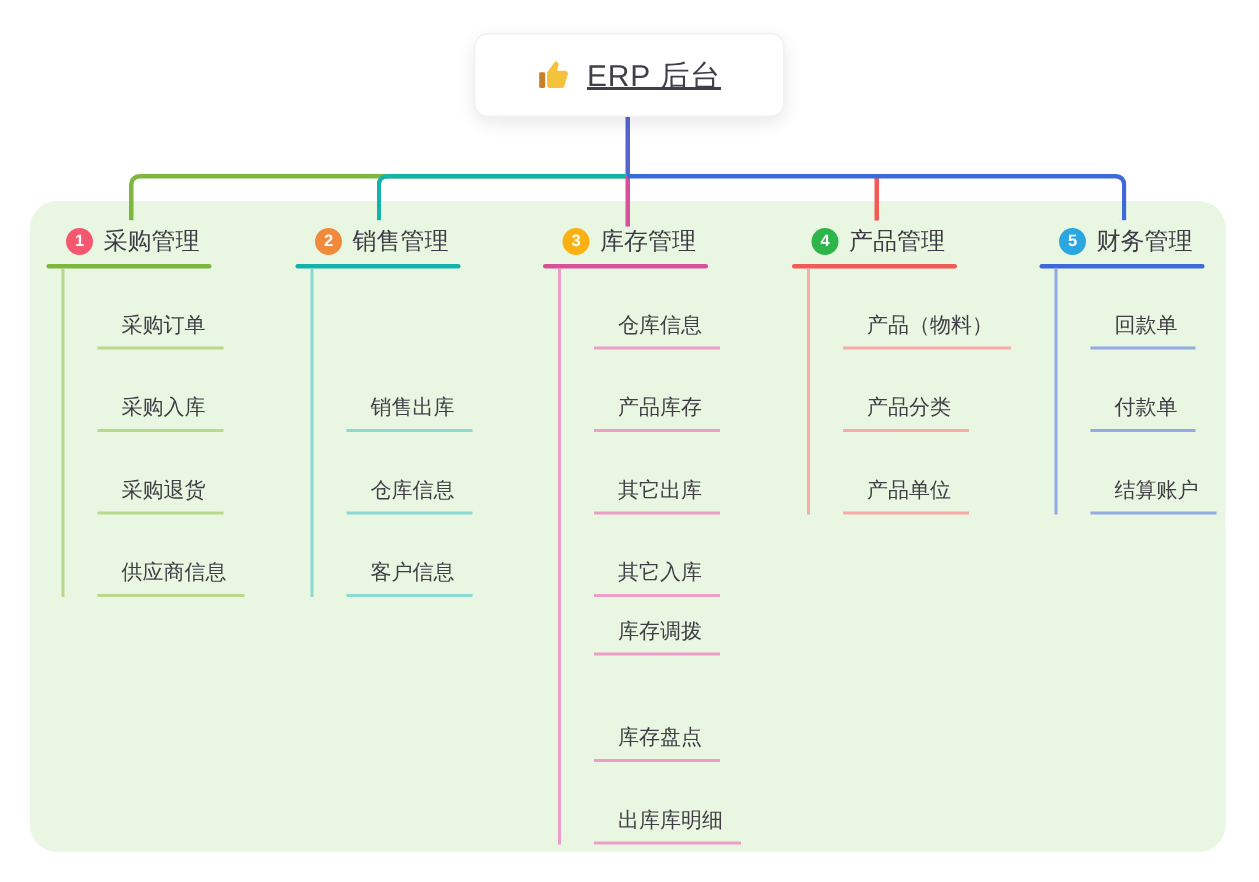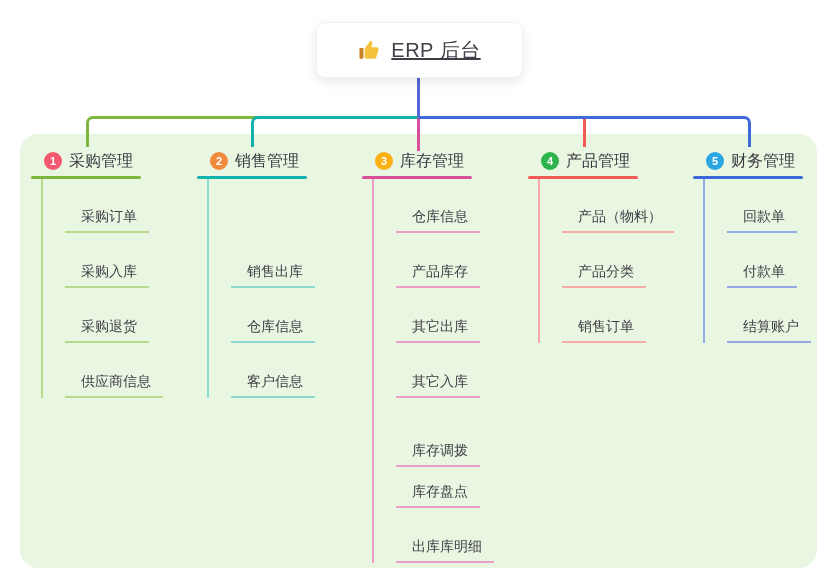--- a/index.html
+++ b/index.html
@@ -43,21 +43,21 @@
     color:#fff;font-size:11px;font-weight:bold;line-height:18px;text-align:center;flex:0 0 18px;
   }
   .branch-title{font-size:16px;color:#3b3b41;white-space:nowrap;text-align:right;}
   .branch-underline{position:absolute;left:0;top:26px;width:110px;height:3px;border-radius:2px;background:var(--c);}
   .branch-vline{position:absolute;left:10px;top:29px;width:2px;background:var(--cl);}
   .item{
     position:absolute;left:10px;
     padding:0 12px 7px 16px;border-bottom:2px solid var(--cl);
     font-size:14px;line-height:16px;color:#3e3e44;white-space:nowrap;cursor:default;margin-left:24px;
   }
-  .i0{top:58px}.i1{top:113px}.i2{top:168px}.i3{top:223px}.i4{top:292px}.i5{top:333px}.i6{top:388px}
+  .i0{top:58px}.i1{top:113px}.i2{top:168px}.i3{top:223px}.i4{top:262px}.i5{top:333px}.i6{top:388px}
 </style>
 </head>
 <body>
 
 <div id="canvas">
 
   <div id="panel" style="background: rgb(233, 246, 226);"></div>
 
   <div class="cl" id="root-line" style="background: rgb(85, 102, 210);"></div>
   <div class="cl corner-left" id="conn-1" style="--c: #7eb73e; --cl: #b7d98c; --bg: #f4586f;"></div>
@@ -119,21 +119,21 @@
 
   <div class="branch" style="left: 528px; --c: #f15b55; --cl: #f8aba5; --bg: #2db44b;">
     <div class="branch-header">
       <span class="badge">4</span>
       <span class="branch-title">产品管理</span>
     </div>
     <div class="branch-underline"></div>
     <div class="branch-vline" style="height:164px"></div>
     <div class="item i0">产品（物料）</div>
     <div class="item i1">产品分类</div>
-    <div class="item i2">销售订单</div>
+    <div class="item i2">产品单位</div>
   </div>
 
   <div class="branch" style="left: 693px; --c: #3e69d8; --cl: #94aae4; --bg: #2aa7e0;">
     <div class="branch-header">
       <span class="badge">5</span>
       <span class="branch-title">财务管理</span>
     </div>
     <div class="branch-underline"></div>
     <div class="branch-vline" style="height:164px"></div>
     <div class="item i0">回款单</div>

